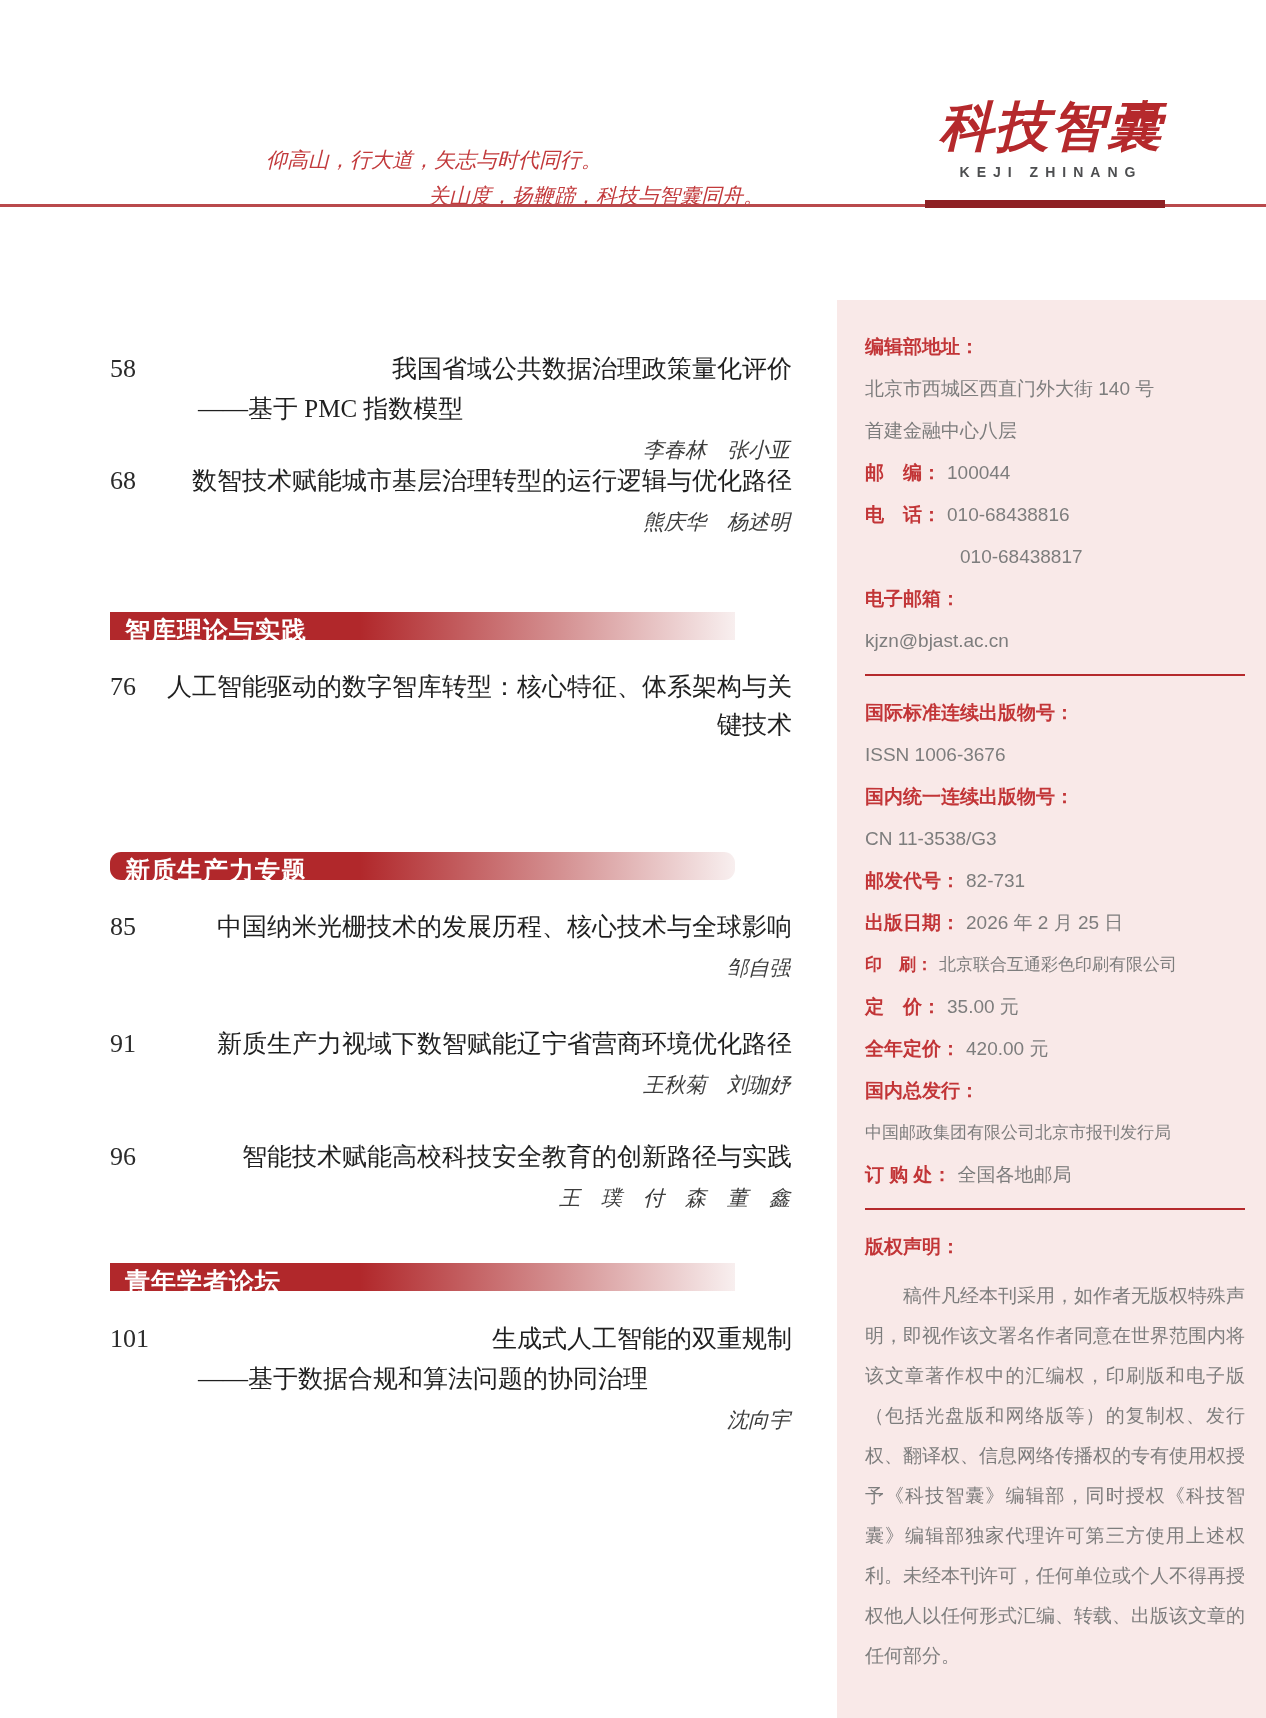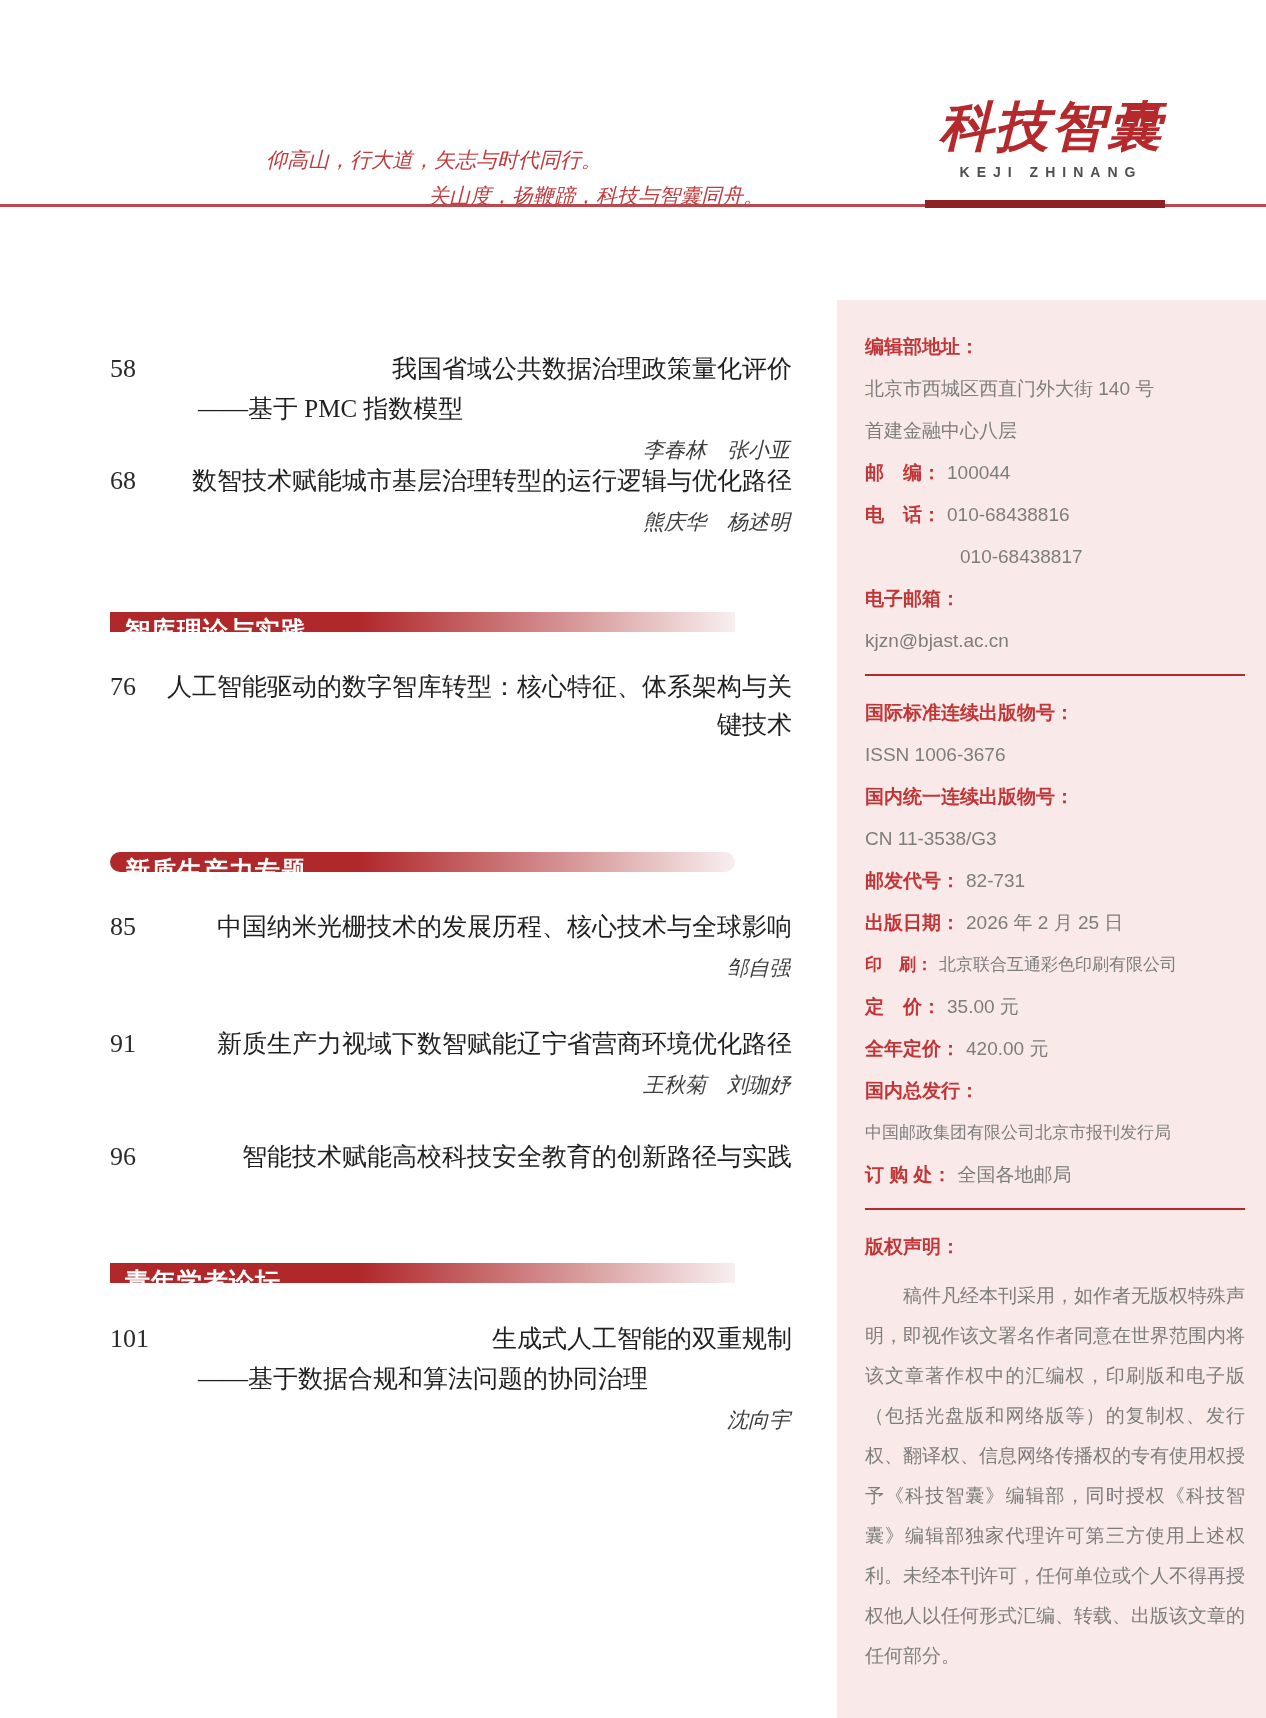--- a/index.html
+++ b/index.html
@@ -23,21 +23,21 @@
   .entry{position:absolute;left:110px;width:682px;}
   .entry-row{display:flex;align-items:flex-start;}
   .entry-num{flex:0 0 50px;font-size:26px;color:#2b2b2b;line-height:38px;}
   .entry-title{flex:1;font-size:25px;color:#1f1f1f;line-height:38px;word-break:break-all;text-align:right;}
   .entry-subtitle{margin-left:88px;font-size:25px;color:#1f1f1f;line-height:38px;margin-top:2px;}
   .entry-authors{margin-top:6px;text-align:right;padding-right:2px;font-size:21px;
                  color:#3d3d3d;font-style:italic;line-height:32px;}
   #e0{top:350px;} #e1{top:462px;} #e2{top:668px;} #e3{top:908px;}
   #e4{top:1025px;} #e5{top:1138px;} #e6{top:1320px;}
 
-  .banner{position:absolute;left:110px;width:625px;height:20px;line-height:36px;
+  .banner{position:absolute;left:110px;width:625px;height:28px;line-height:36px;
           padding-left:15px;box-sizing:border-box;color:#ffffff;font-weight:bold;font-size:25px;
           font-family:"Liberation Sans","DejaVu Sans",sans-serif;letter-spacing:1px;
           background:linear-gradient(90deg,#b1282b 0%,#b1282b 40%,#d49091 72%,#f8efef 100%);}
   #b0{top:612px;} #b1{top:852px;border-radius:11px;} #b2{top:1263px;}
 
   
   #sidebar{position:absolute;left:837px;top:265px;width:436px;height:1425px;
            background:#f9e9e8;box-sizing:border-box;padding:34px 28px 0 28px;
            font-family:"Liberation Sans","DejaVu Sans",sans-serif;font-size:19px;margin-top:35px;}
   .row{line-height:26px;margin-bottom:16px;white-space:nowrap;}
@@ -105,20 +105,21 @@
       <span class="entry-title">新质生产力视域下数智赋能辽宁省营商环境优化路径</span>
     </div>
     <div class="entry-authors">王秋菊　刘珈妤</div>
   </div>
 
   <div id="e5" class="entry">
     <div class="entry-row">
       <span class="entry-num">96</span>
       <span class="entry-title">智能技术赋能高校科技安全教育的创新路径与实践</span>
     </div>
+    <div class="entry-authors">王　璞　付　森　董　鑫</div>
   </div>
 
   <div id="b2" class="banner">青年学者论坛</div>
 
   <div id="e6" class="entry">
     <div class="entry-row">
       <span class="entry-num">101</span>
       <span class="entry-title">生成式人工智能的双重规制</span>
     </div>
     <div class="entry-subtitle">——基于数据合规和算法问题的协同治理</div>

